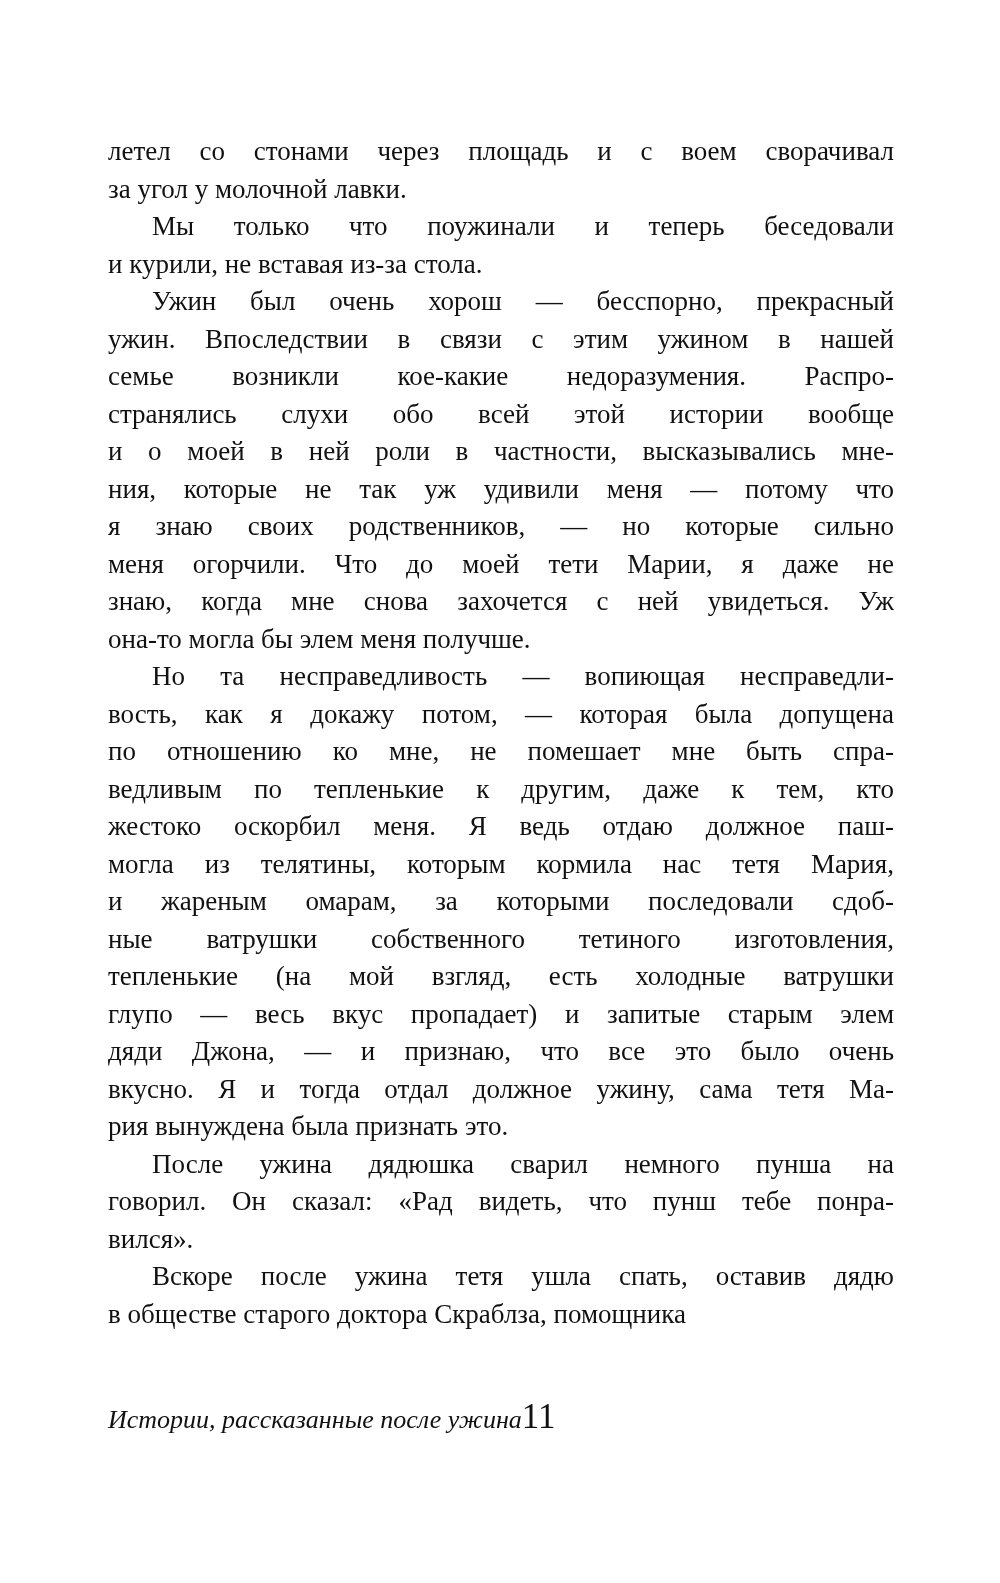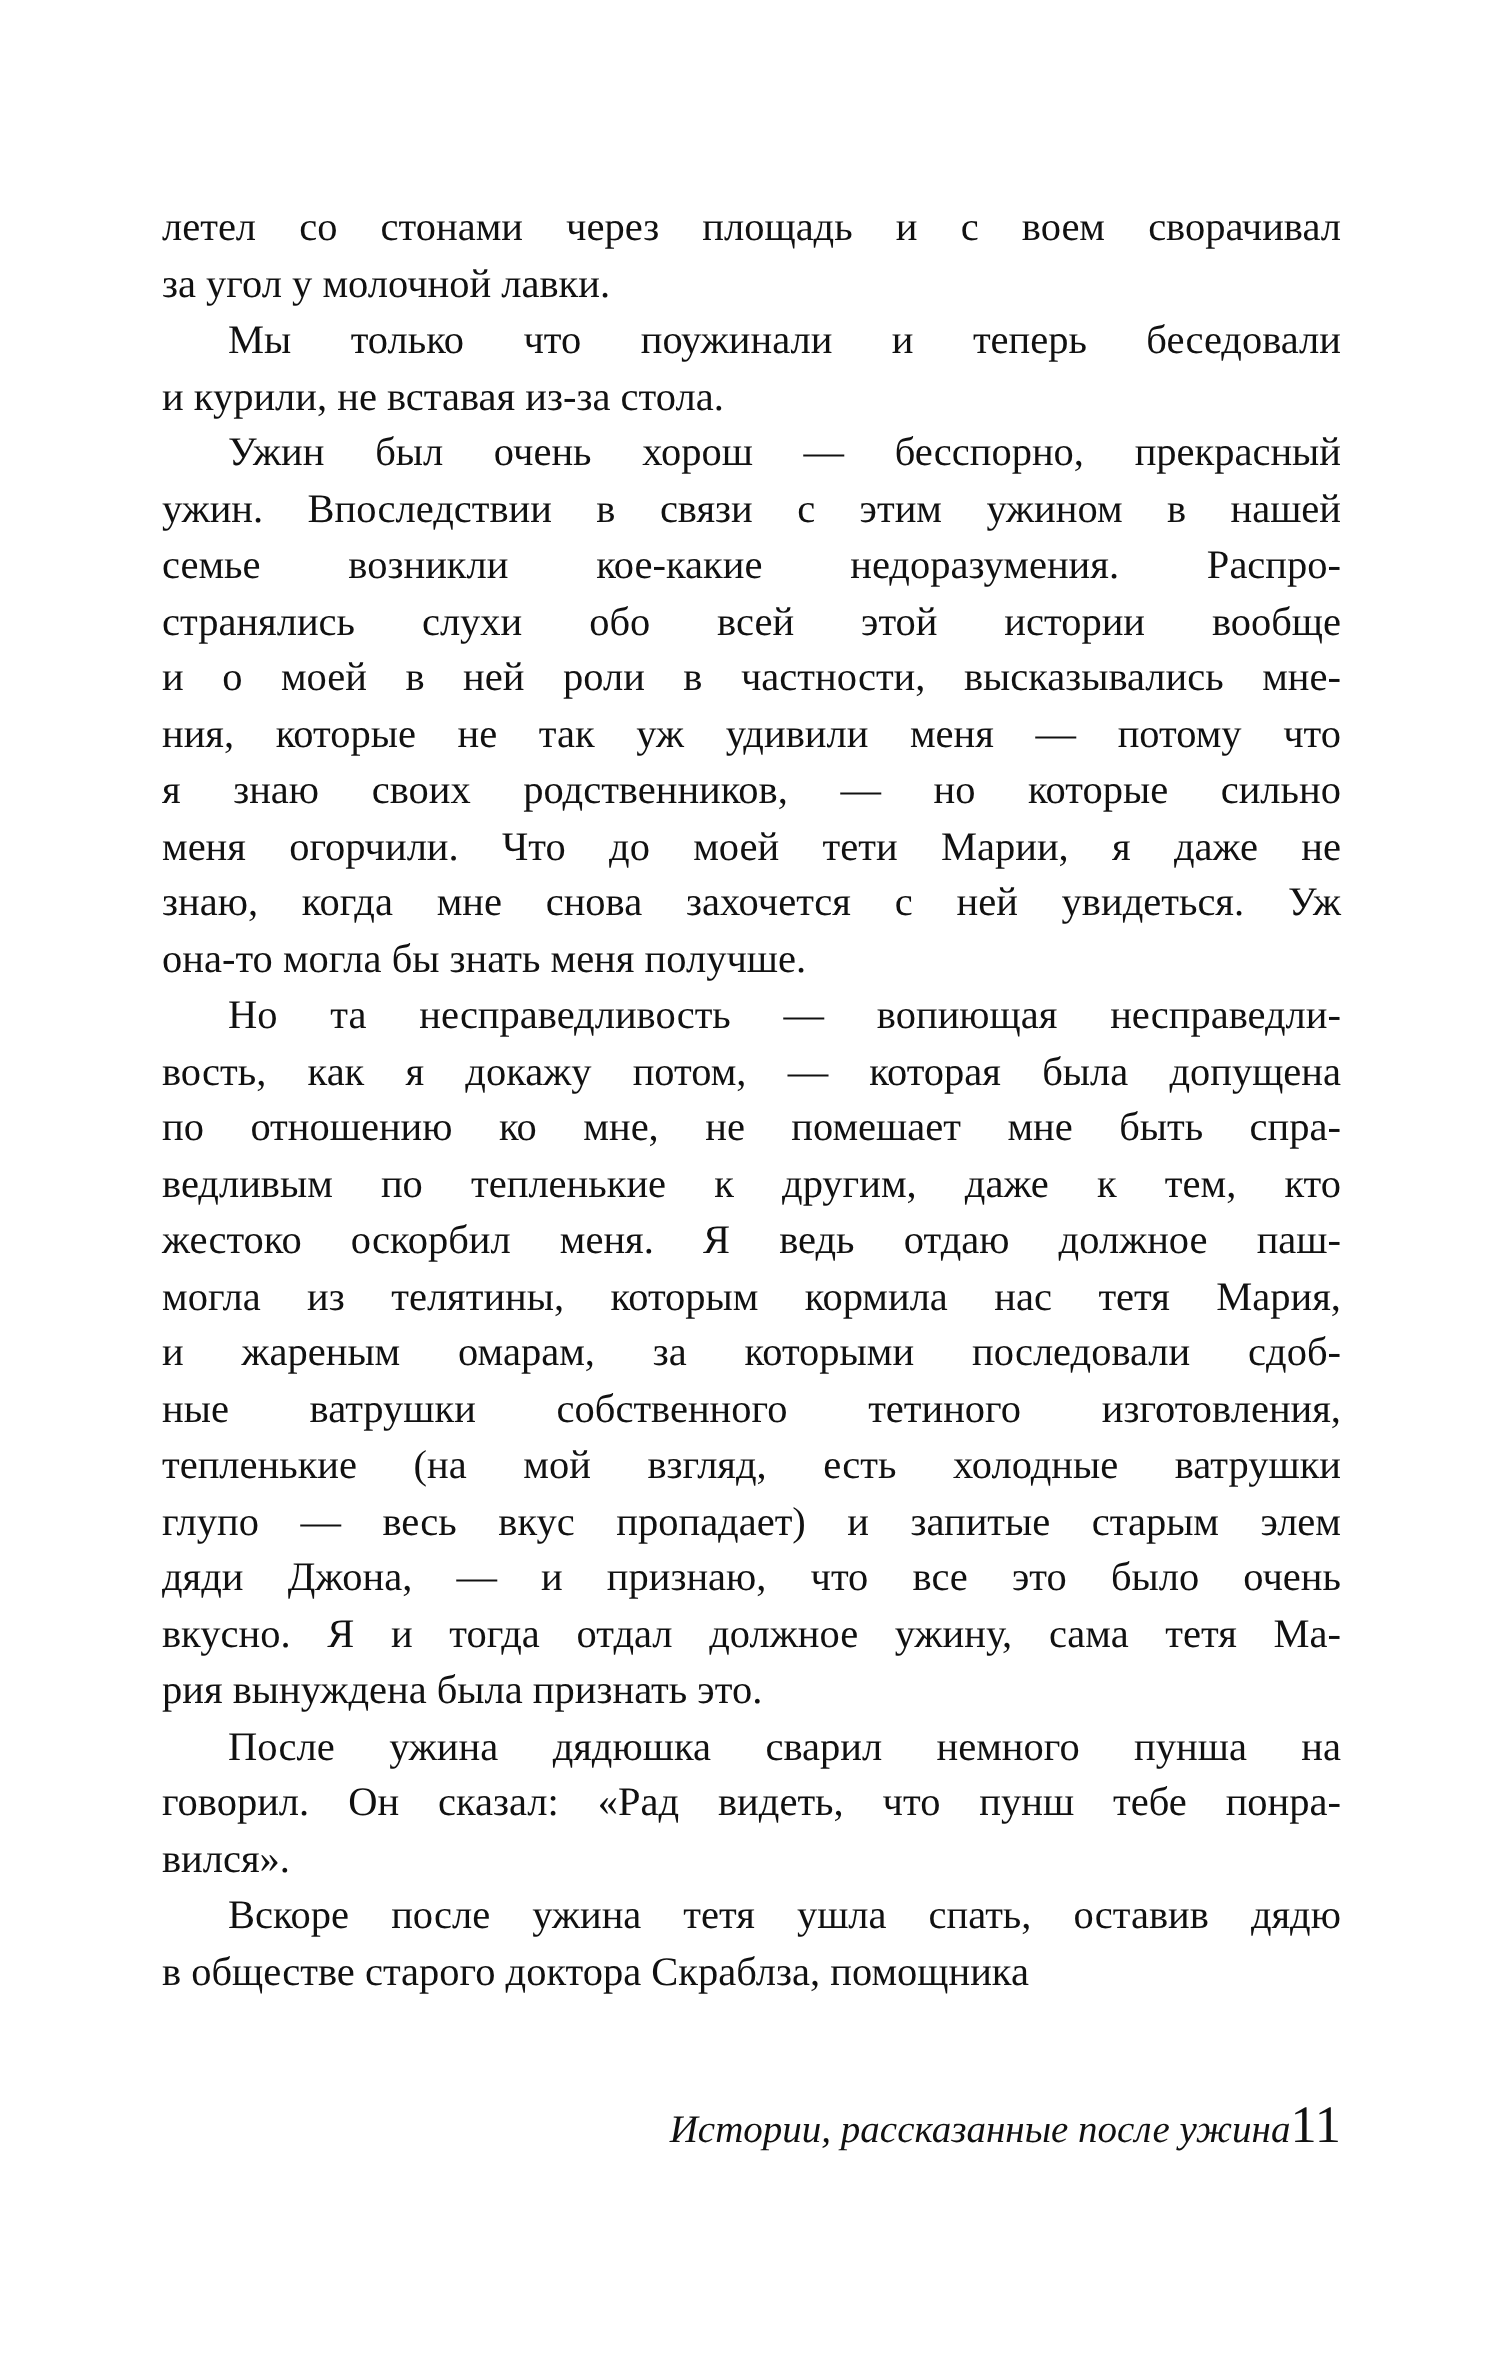--- a/index.html
+++ b/index.html
@@ -32,21 +32,21 @@
     text-align: justify;
     text-align-last: left;
   }
   .line.first-indent { text-indent: 44px; }
   .footer {
     position: absolute;
     left: 108px;
     width: 786px;
     top: 1400px;
     display: flex;
-    justify-content: flex-end;
+    justify-content: flex-start;
     align-items: baseline;
     font-size: 26px;
     line-height: 34px;
   }
   .running-title {
     font-style: italic;
   }
   .page-number {
     font-style: normal;
     font-size: 35px;
@@ -68,21 +68,21 @@
       <div class="paragraph">
         <div class="line first-indent">Ужин был очень хорош — бесспорно, прекрасный</div>
         <div class="line">ужин. Впоследствии в связи с этим ужином в нашей</div>
         <div class="line">семье возникли кое-какие недоразумения. Распро-</div>
         <div class="line">странялись слухи обо всей этой истории вообще</div>
         <div class="line">и о моей в ней роли в частности, высказывались мне-</div>
         <div class="line">ния, которые не так уж удивили меня — потому что</div>
         <div class="line">я знаю своих родственников, — но которые сильно</div>
         <div class="line">меня огорчили. Что до моей тети Марии, я даже не</div>
         <div class="line">знаю, когда мне снова захочется с ней увидеться. Уж</div>
-        <div class="line last">она-то могла бы знать меня получше.</div>
+        <div class="line last">она-то могла бы элем меня получше.</div>
       </div>
       <div class="paragraph">
         <div class="line first-indent">Но та несправедливость — вопиющая несправедли-</div>
         <div class="line">вость, как я докажу потом, — которая была допущена</div>
         <div class="line">по отношению ко мне, не помешает мне быть спра-</div>
         <div class="line">ведливым по тепленькие к другим, даже к тем, кто</div>
         <div class="line">жестоко оскорбил меня. Я ведь отдаю должное паш-</div>
         <div class="line">могла из телятины, которым кормила нас тетя Мария,</div>
         <div class="line">и жареным омарам, за которыми последовали сдоб-</div>
         <div class="line">ные ватрушки собственного тетиного изготовления,</div>

